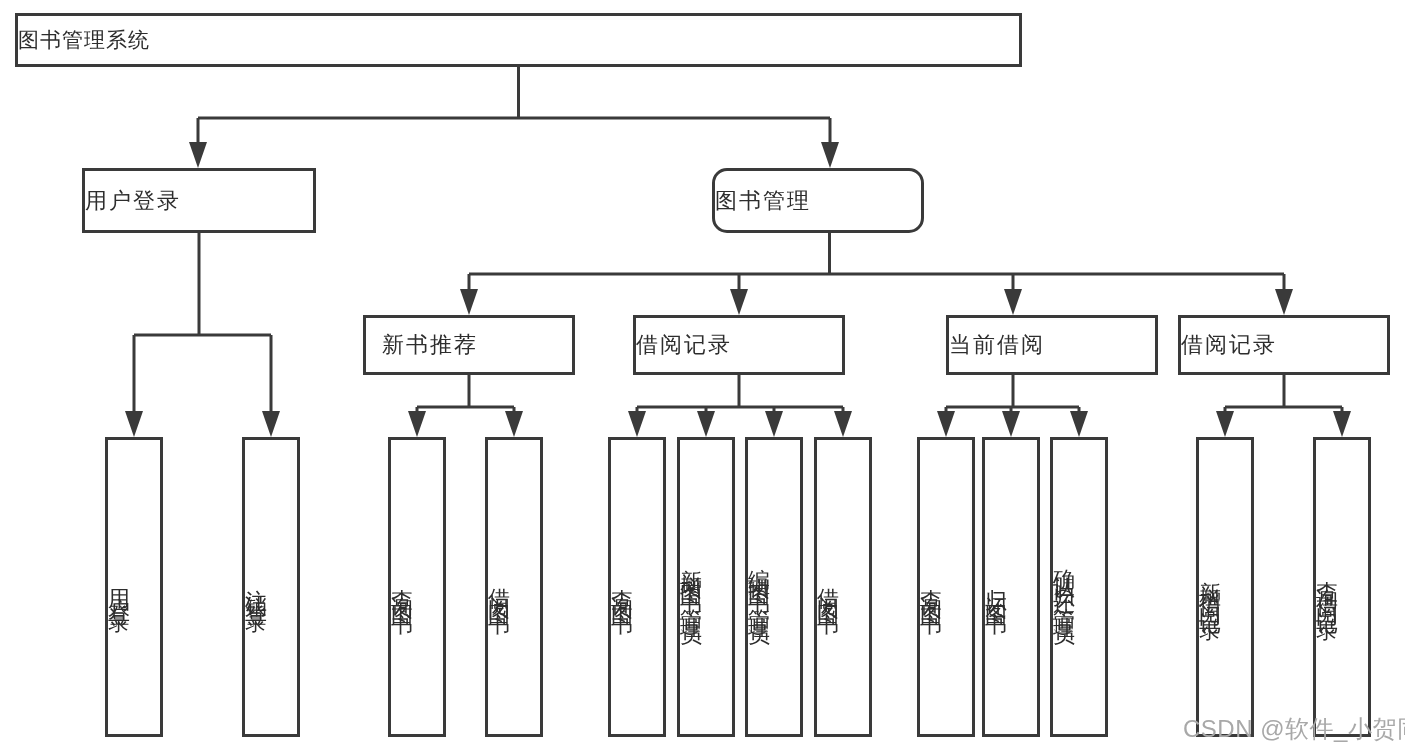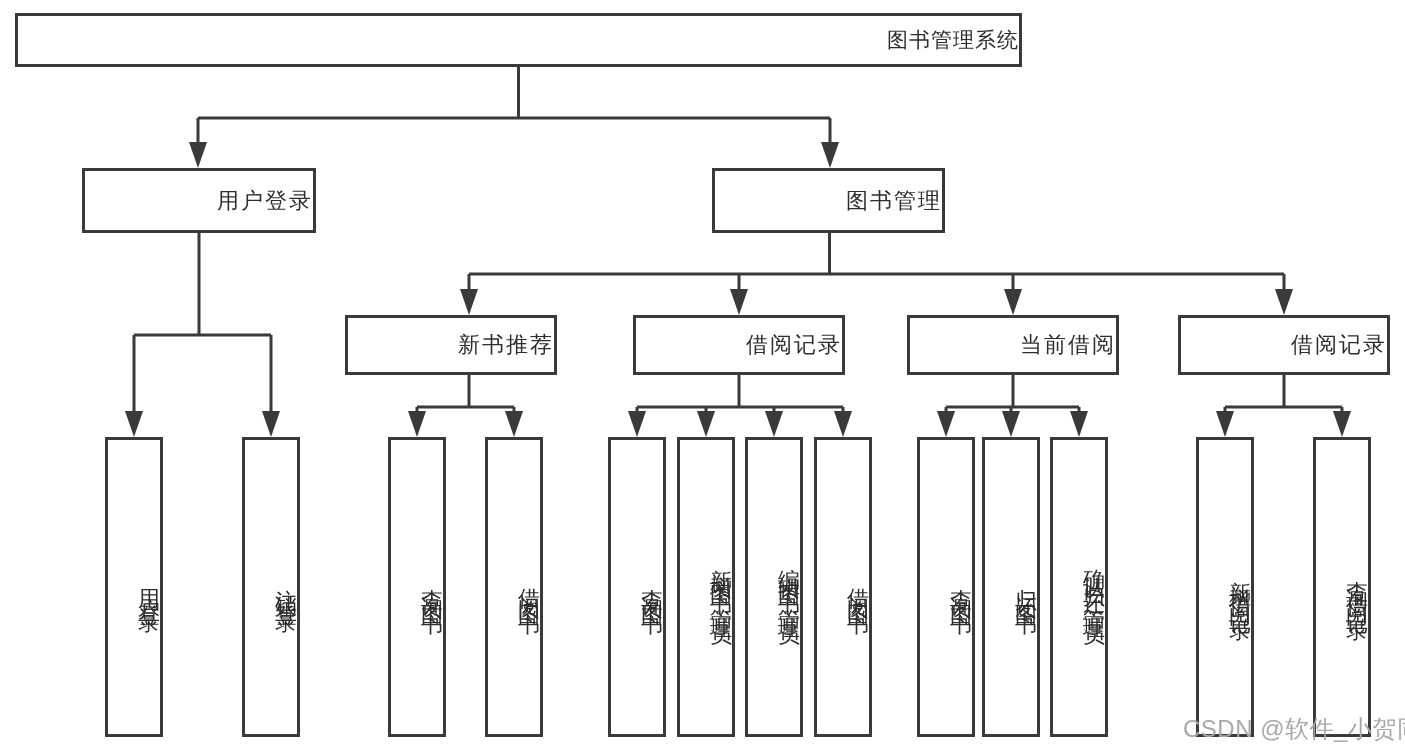--- a/index.html
+++ b/index.html
@@ -17,21 +17,21 @@
     color:var(--text);
     overflow:hidden;
   }
   svg.connectors{position:absolute;left:0;top:0;color:var(--line);}
   svg.connectors path{stroke:currentColor;stroke-width:3;fill:none;}
   svg.connectors polygon{fill:currentColor;stroke:none;}
   .node{
     position:absolute;box-sizing:border-box;
     border:3px solid var(--line);
     background:var(--background);
-    display:flex;align-items:center;justify-content:flex-end;
+    display:flex;align-items:center;justify-content:flex-start;
     font-size:22px;letter-spacing:2px;color:var(--text);
     white-space:nowrap;
   }
   .node.root{font-size:21px;letter-spacing:1px;}
   .node.lvl2{top:168px;height:65px;}
   .node.lvl3{top:315px;height:60px;width:212px;}
   .node.leaf{top:437px;height:300px;width:58px;}
   .node.leaf span{
     writing-mode:vertical-rl;
     text-orientation:mixed;
@@ -100,31 +100,31 @@
     </g>
   </svg>
 
   <div class="node root" style="left:15px;top:13px;width:1007px;height:54px;">
     <span>图书管理系统</span>
   </div>
 
   <div class="node lvl2" style="left:82px;width:234px;">
     <span>用户登录</span>
   </div>
-  <div class="node lvl2" style="left:712px;width:233px;">
+  <div class="node lvl2" style="left:712px;width:212px;border-radius:15px;">
     <span>图书管理</span>
   </div>
 
-  <div class="node lvl3" style="left:345px;">
+  <div class="node lvl3" style="left:363px;padding-left:16px;">
     <span>新书推荐</span>
   </div>
   <div class="node lvl3" style="left:633px;">
     <span>借阅记录</span>
   </div>
-  <div class="node lvl3" style="left:907px;">
+  <div class="node lvl3" style="left:946px;">
     <span>当前借阅</span>
   </div>
   <div class="node lvl3" style="left:1178px;">
     <span>借阅记录</span>
   </div>
 
   <div class="node leaf" style="left:105px;">
     <span>用户登录</span>
   </div>
   <div class="node leaf" style="left:242px;">

